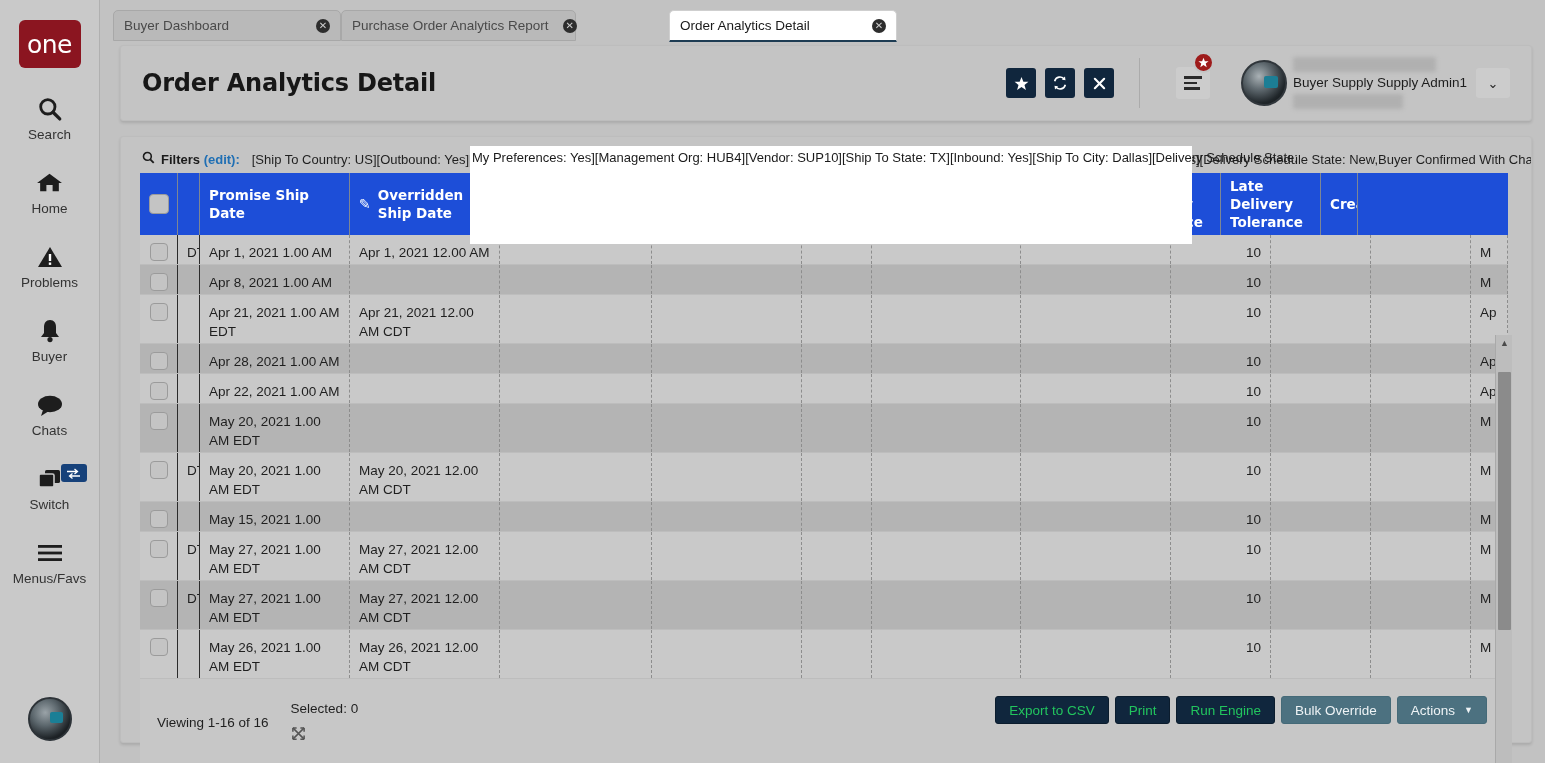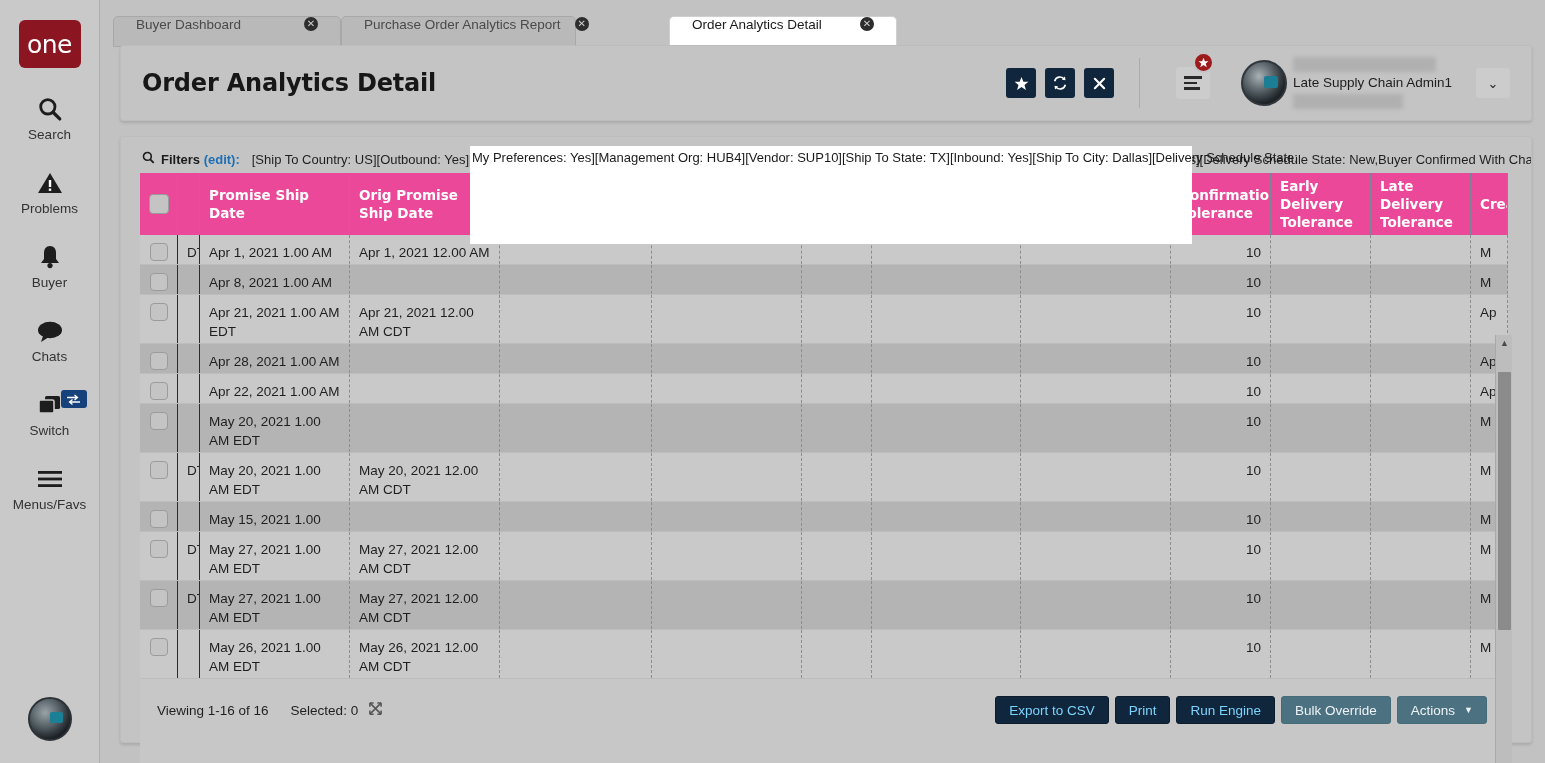--- a/index.html
+++ b/index.html
@@ -50,24 +50,24 @@
     content: ""; position: absolute; right: 7px; top: 13px;
     width: 13px; height: 11px; background: #1b7f96; border-radius: 2px;
   }
 
   
   #tabbar {
     position: absolute; left: 100px; top: 0; width: 1445px; height: 44px;
     background: #c2c2c2;
   }
   .tab {
-    position: absolute; top: 16px; height: 31px;
+    position: absolute; top: 10px; height: 31px;
     background: #b9b9b9; border: 1px solid #a8a8a8;
     border-top-left-radius: 5px; border-top-right-radius: 5px;
-    display: flex; align-items: flex-start; padding: 0 22px;
+    display: flex; align-items: center; padding: 0 10px;
     font-size: 13.5px; color: #4a4a4a; cursor: pointer;
   }
   .tab.active {
     background: #fff; color: #1a1a1a; border-color: #cfcfcf;
     border-bottom: 2px solid #1d3c53; height: 32px;
   }
   .tab .tlabel { flex: 1; white-space: nowrap; }
   .tab .tclose {
     margin-left: 14px; width: 14px; height: 14px; border-radius: 50%;
     background: #2d2d2d; color: #cfcfcf; font-size: 10px; line-height: 14px;
@@ -149,21 +149,21 @@
   #filterbar .fedit { color: #1f6fb4; cursor: pointer; font-weight: bold; }
   #filterbar .fvalue { margin-left: 12px; color: #1f1f1f; }
 
   
   #grid {
     position: absolute; left: 19px; top: 36px; width: 1368px; height: 624px;
     overflow: hidden;
   }
   #gridhead {
     position: absolute; left: 0; top: 0; width: 1368px; height: 62px;
-    background: #ec4899; display: flex;
+    background: #1d4ed8; display: flex;
   }
   .hcell {
     position: relative; border-right: 1px solid #7d8694;
     display: flex; align-items: center; padding: 0 9px;
     color: #fff; font-size: 13.5px; font-weight: bold; line-height: 1.35;
     font-family: "DejaVu Sans", sans-serif; overflow: hidden;
     cursor: pointer; flex: none;
   }
   .hcell .hedit { margin-right: 7px; font-size: 14px; flex: none; }
   .hcell.nopad { padding: 0; border-right: 1px solid #7d8694; }
@@ -242,21 +242,21 @@
   #viewinfo {
     position: absolute; left: 37px; top: 15px;
     font-size: 13.5px; color: #1f1f1f; display: flex; align-items: center; gap: 22px;
   }
   #clearsel { cursor: pointer; font-size: 15px; color: #555; }
   #footbtns {
     position: absolute; right: 45px; top: 10px; display: flex; gap: 6px;
   }
   .fbtn {
     height: 28px; padding: 0 13px; border-radius: 3px;
-    background: #10263d; color: #7dd3fc; font-size: 13.5px;
+    background: #10263d; color: #22c55e; font-size: 13.5px;
     display: flex; align-items: center; justify-content: center;
     cursor: pointer; border: 1px solid #0b1c2d;
   }
   .fbtn.dis { background: #4c7180; border-color: #456a78; color: #eef3f5; }
   .fbtn .caret { margin-left: 9px; font-size: 9px; }
 </style>
 </head>
 <body>
 
 <div id="leftnav">
@@ -265,20 +265,28 @@
   <div class="navitem">
     <span class="glyph">
       <svg width="26" height="26" viewBox="0 0 24 24">
           <circle cx="10" cy="10" r="6.6" fill="none" stroke="#1d1d1d" stroke-width="2.6"></circle>
           <line x1="14.8" y1="15" x2="21" y2="21.2" stroke="#1d1d1d" stroke-width="3" stroke-linecap="round"></line>
         </svg>
     </span>
     <span class="lbl">Search</span>
   </div>
 
+  <div class="navitem">
+    <span class="glyph">
+      <svg width="27" height="24" viewBox="0 0 26 22">
+          <path d="M13 2 L25 11 L22 11 L22 19 L16 19 L16 13 L10 13 L10 19 L4 19 L4 11 L1 11 Z" fill="#1d1d1d"></path>
+        </svg>
+    </span>
+    <span class="lbl">Home</span>
+  </div>
 
   <div class="navitem">
     <span class="glyph">
       <svg width="26" height="24" viewBox="0 0 26 24">
           <path d="M13 2 L25 22 L1 22 Z" fill="#1d1d1d"></path>
           <rect x="11.8" y="9" width="2.4" height="7" fill="#fff"></rect>
           <rect x="11.8" y="17.5" width="2.4" height="2.4" fill="#fff"></rect>
         </svg>
     </span>
     <span class="lbl">Problems</span>
@@ -384,21 +392,21 @@
   </div>
   <div id="menu-badge">
     <svg width="11" height="11" viewBox="0 0 16 16">
         <path d="M8 1 L10 6 L15.4 6.2 L11.2 9.6 L12.7 14.8 L8 11.8 L3.3 14.8 L4.8 9.6 L0.6 6.2 L6 6 Z" fill="#fff"></path>
       </svg>
   </div>
 
   <div id="useravatar"></div>
   <div id="userinfo">
     <div class="redact" id="redact-top"></div>
-    <div id="username">Late Supply Chain Admin1</div>
+    <div id="username">Buyer Supply Supply Admin1</div>
     <div class="redact" id="redact-bot"></div>
   </div>
   <div id="userdrop">
     <span>⌄</span>
   </div>
 </div>
 
 <div id="mainpanel">
 
   <div id="filterbar">
@@ -417,23 +425,20 @@
   <div id="grid">
 
     <div id="gridhead">
       <div class="hcell nopad w-chk">
         <span class="hcheck"></span>
       </div>
       <div class="hcell w-tr"></div>
       <div class="hcell w-psd">
         <span>Promise Ship Date</span>
       </div>
-      <div class="hcell w-opsd">
-        <span>Orig Promise Ship Date</span>
-      </div>
       <div class="hcell w-ovsd">
         <span class="hedit">✎</span>
         <span>Overridden Ship Date</span>
       </div>
       <div class="hcell w-ovdd">
         <span class="hedit">✎</span>
         <span>Overridden Delivery Date</span>
       </div>
       <div class="hcell w-oaq">
         <span class="hedit">✎</span>
@@ -663,21 +668,21 @@
 </div>
 
 <div id="tooltip">
   <div class="ttext">My Preferences: Yes][Management Org: HUB4][Vendor: SUP10][Ship To State: TX][Inbound: Yes][Ship To City: Dallas][Delivery Schedule State: </div>
 </div>
 <div id="tt-shade"></div>
 
 <div id="footer">
   <div id="viewinfo">
     <span>Viewing 1-16 of 16</span>
-    <span style="display:flex;align-items:center;gap:10px;">
+    <span style="display:flex;gap:10px;flex-direction:column;">
       <span>Selected: 0</span>
       <span id="clearsel">
         <svg width="15" height="15" viewBox="0 0 16 16">
             <path d="M2 2 L14 14 M14 2 L2 14" stroke="#555" stroke-width="1.6"></path>
             <path d="M2 2 L2 6 M2 2 L6 2 M14 2 L10 2 M14 2 L14 6 M2 14 L2 10 M2 14 L6 14 M14 14 L14 10 M14 14 L10 14" stroke="#555" stroke-width="1.6"></path>
           </svg>
       </span>
     </span>
   </div>
 

